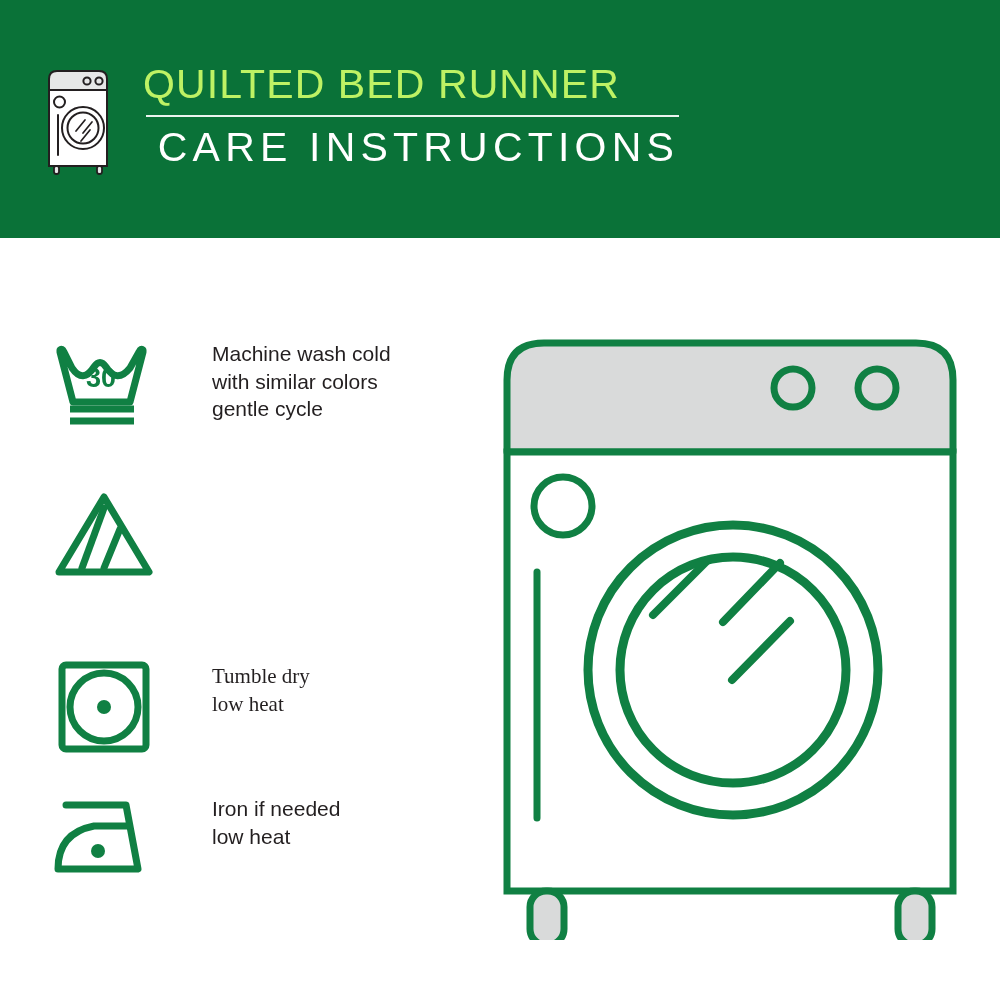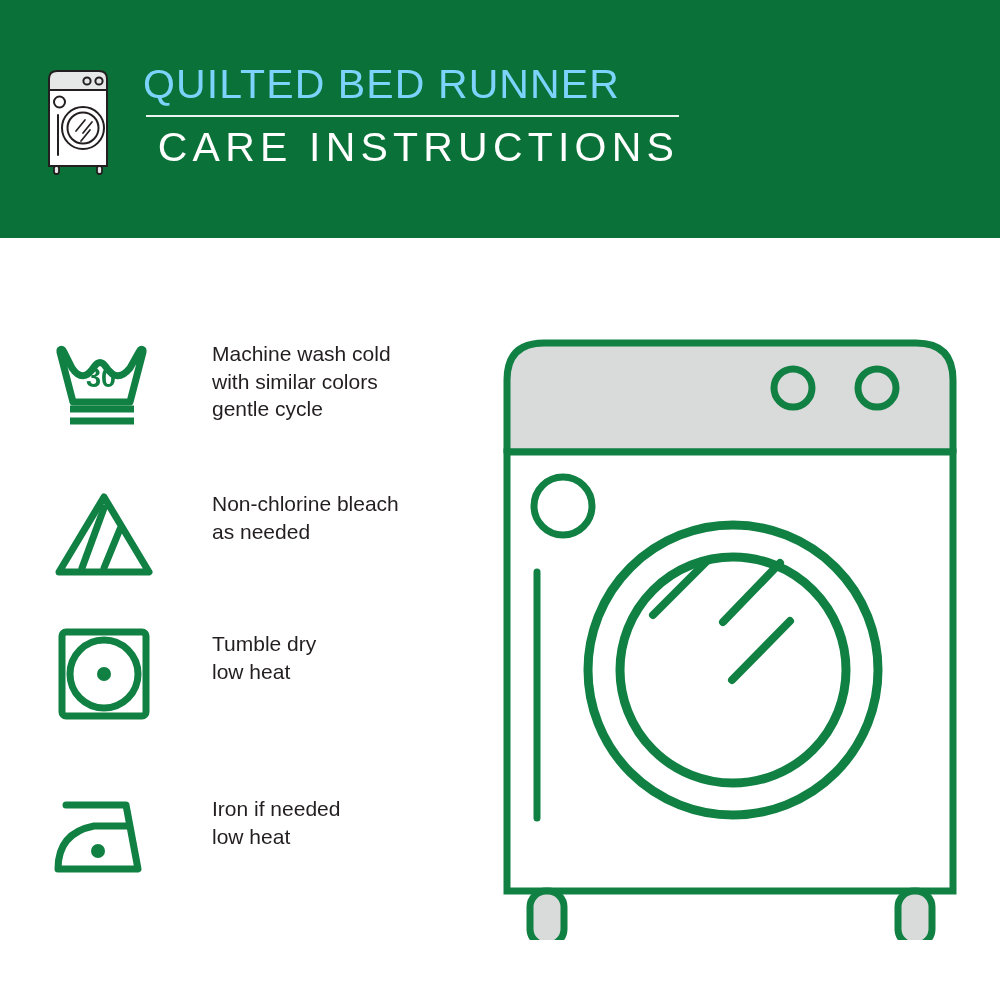--- a/index.html
+++ b/index.html
@@ -40,21 +40,21 @@
     width: 66px;
     height: 112px;
     flex: none;
     margin-top: 2px;
   }
   #title-block {
     margin-left: 32px;
     margin-top: -2px;
   }
   .title-line1 {
-    color: #7dd3fc;
+    color: #bef264;
     font-size: 41px;
     line-height: 46px;
     letter-spacing: 1.1px;
     font-weight: 400;
     white-space: nowrap;
   }
   #title-divider {
     width: 533px;
     height: 2px;
     background: #ffffff;
@@ -96,21 +96,21 @@
   .care-text {
     margin-left: 52px;
     color: #231f20;
     font-size: 21px;
     line-height: 27.5px;
     white-space: pre-line;
     padding-top: 2px;
   }
   #item-0 { top: 100px; }
   #item-1 { top: 250px; }
-  #item-2 { top: 390px; }
+  #item-2 { top: 423px; font-family: Liberation Serif, serif; }
   #item-3 { top: 555px; }
 
   
   #machine-art {
     position: absolute;
     left: 480px;
     top: 320px;
     width: 500px;
     height: 620px;
   }
@@ -174,22 +174,20 @@
     </div>
 
     <div class="care-item" id="item-1">
       <div class="care-symbol">
         <svg width="104" height="92" viewBox="0 0 104 92">
           <path d="M54 9 L99 84 L9 84 Z" fill="none" stroke="#108043" stroke-width="7" stroke-linejoin="round"></path>
           <line x1="54" y1="20" x2="32" y2="80" stroke="#108043" stroke-width="7" stroke-linecap="round"></line>
           <line x1="70" y1="41" x2="54" y2="80" stroke="#108043" stroke-width="7" stroke-linecap="round"></line>
         </svg>
       </div>
-      <div class="care-text">Non-chlorine bleach
-as needed</div>
     </div>
 
     <div class="care-item" id="item-2">
       <div class="care-symbol">
         <svg width="104" height="92" viewBox="0 0 104 92">
           <rect x="12" y="4" width="84" height="84" rx="4" fill="none" stroke="#108043" stroke-width="7"></rect>
           <circle cx="54" cy="46" r="34" fill="none" stroke="#108043" stroke-width="7"></circle>
           <circle cx="54" cy="46" r="7" fill="#108043"></circle>
         </svg>
       </div>

